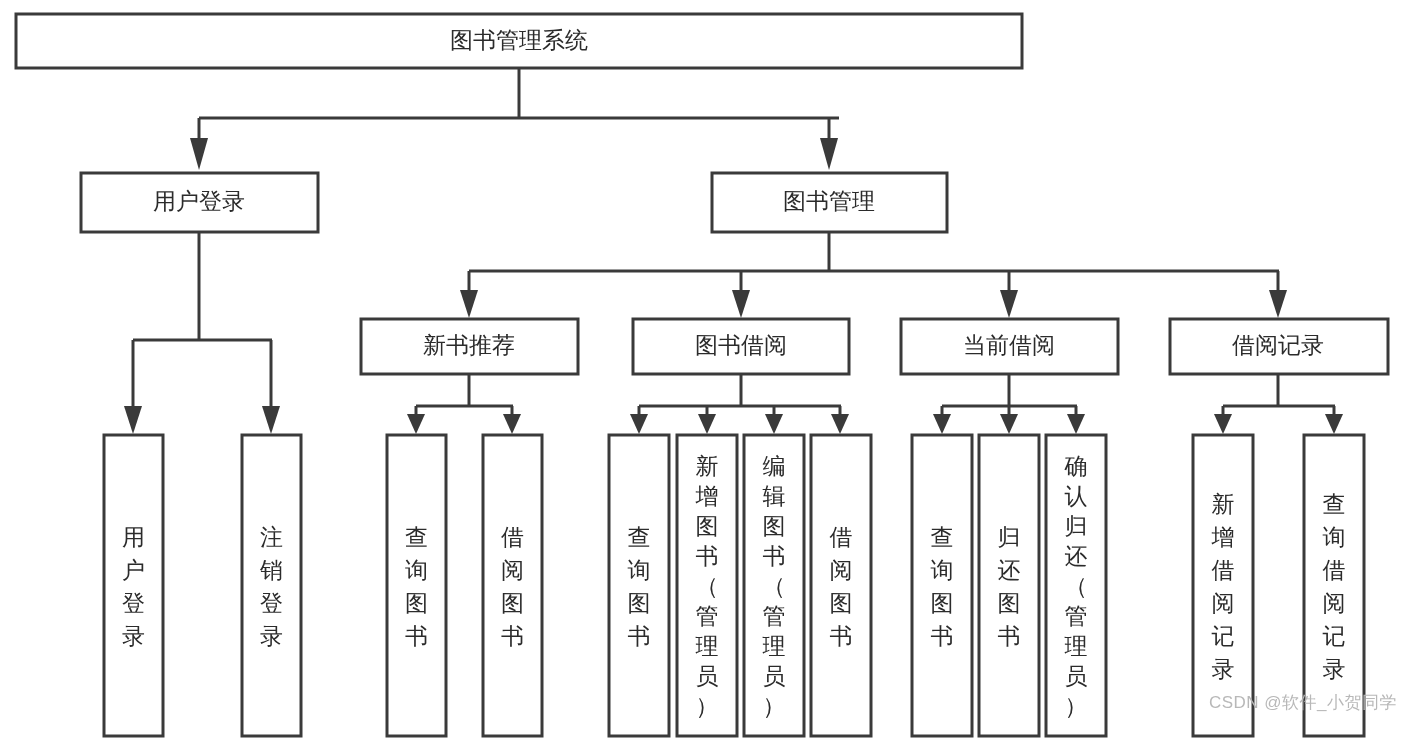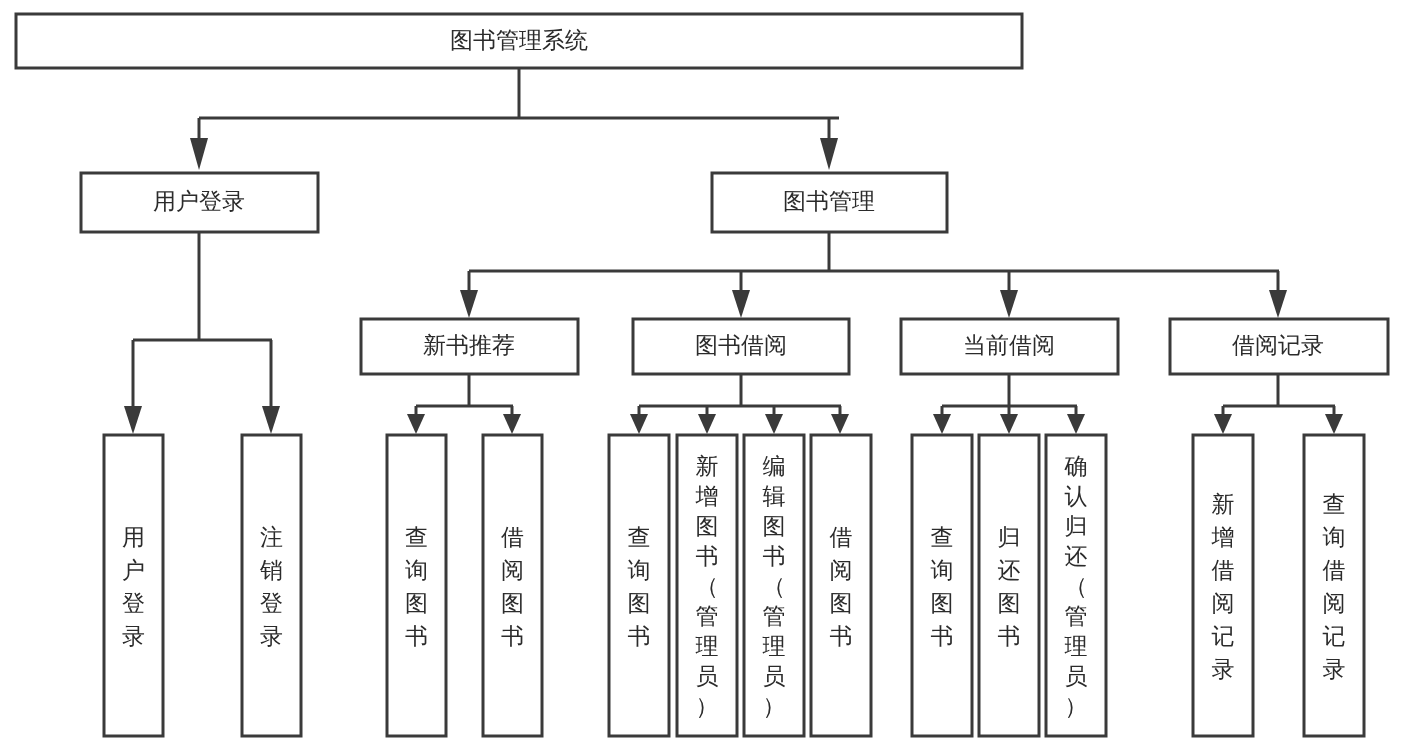--- a/index.html
+++ b/index.html
@@ -241,14 +241,15 @@
       <text class="node-label-v vtext" x="1223" y="0" font-size="25.00"><tspan x="1223" y="511.50" text-anchor="middle">新</tspan><tspan x="1223" y="544.50" text-anchor="middle">增</tspan><tspan x="1223" y="577.50" text-anchor="middle">借</tspan><tspan x="1223" y="610.50" text-anchor="middle">阅</tspan><tspan x="1223" y="643.50" text-anchor="middle">记</tspan><tspan x="1223" y="676.50" text-anchor="middle">录</tspan></text>
     </g>
 
     <g>
       <rect class="node-rect" x="1304" y="435" width="60" height="301"></rect>
       <text class="node-label-v vtext" x="1334" y="0" font-size="25.00"><tspan x="1334" y="511.50" text-anchor="middle">查</tspan><tspan x="1334" y="544.50" text-anchor="middle">询</tspan><tspan x="1334" y="577.50" text-anchor="middle">借</tspan><tspan x="1334" y="610.50" text-anchor="middle">阅</tspan><tspan x="1334" y="643.50" text-anchor="middle">记</tspan><tspan x="1334" y="676.50" text-anchor="middle">录</tspan></text>
     </g>
 
   </svg>
 
+  <div class="watermark">CSDN @软件_小贺同学</div>
 
 </div>
 
 </body></html>

